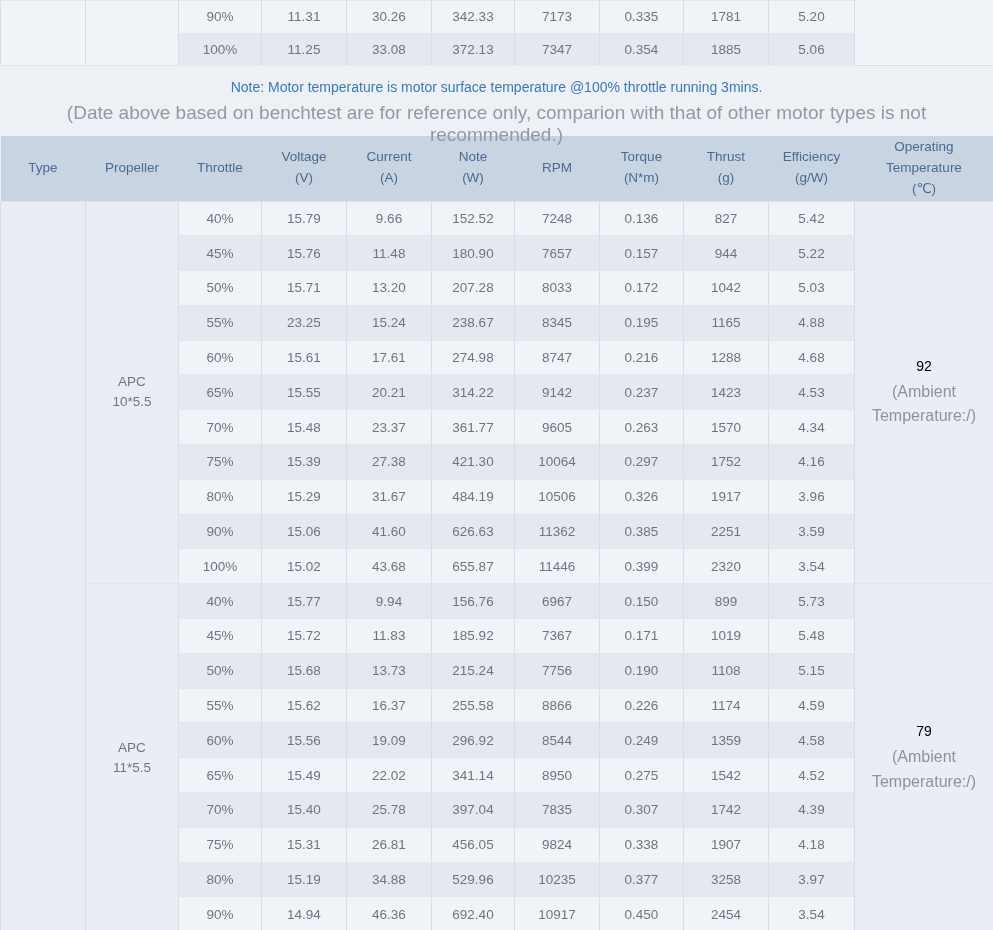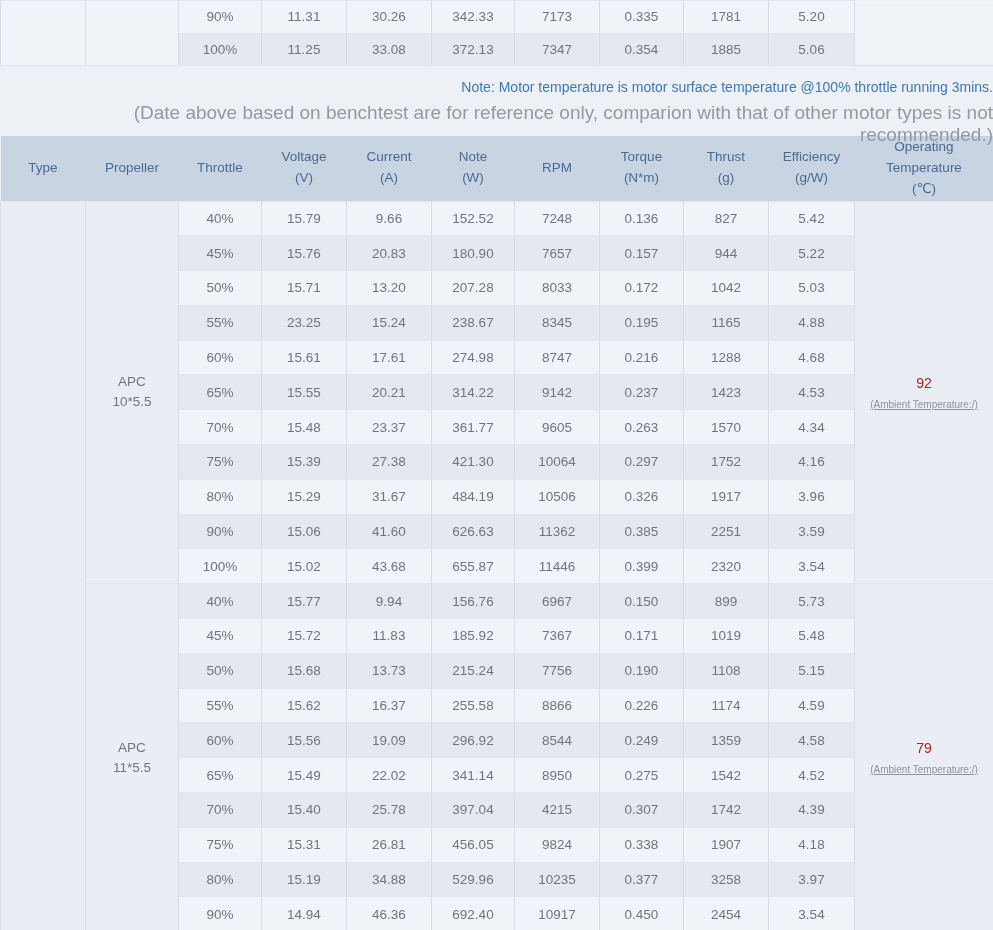--- a/index.html
+++ b/index.html
@@ -27,30 +27,30 @@
     border: 1px solid; border-color: #e2e6ed #d8dce3;
   }
   .top-table .span-cell { background: #f0f3f7; }
   .top-table .data-cell { height: 32.5px; }
   .top-table { border-bottom: 1px solid #d8dce3; }
   .optemp-empty {
     background: #f0f3f7; border: none;
     border-left: 1px solid #d8dce3;
   }
 
-  .temp-number { color: #b91c1c; font-size: 14px; margin-bottom: 3px; }
-  .temp-note { color: #8d939d; font-size: 10px; line-height: 1.55; padding: 0 13px; text-decoration: underline; }
+  .temp-number { color: #000000; font-size: 14px; margin-bottom: 3px; }
+  .temp-note { color: #8d939d; font-size: 16px; line-height: 1.55; padding: 0 13px; }
 
   thead th {
     background: #c9d4e2; color: #4a6a92;
     font-weight: 400; font-size: 13.5px; line-height: 1.55;
     height: 65px; vertical-align: middle; text-align: center;
   }
 
-  .note-block { height: 70px; text-align: right; padding-top: 13px; }
+  .note-block { height: 70px; text-align: center; padding-top: 13px; }
   .note-line1 { color: #3c78b4; font-size: 14px; margin: 0 0 7px 0; }
   .note-line2 { color: #9299a3; font-size: 19px; margin: 0; }
 </style>
 </head>
 <body>
 
 <table class="top-table">
   <colgroup>
     <col style="width:85px">
       <col style="width:93px">
@@ -171,21 +171,21 @@
         <td class="data-cell">827</td>
         <td class="data-cell">5.42</td>
         <td class="span-cell" rowspan="11">
           <div class="temp-number">92</div>
           <div class="temp-note">(Ambient Temperature:/)</div>
         </td>
       </tr>
       <tr class="dark">
         <td class="data-cell">45%</td>
         <td class="data-cell">15.76</td>
-        <td class="data-cell">20.83</td>
+        <td class="data-cell">11.48</td>
         <td class="data-cell">180.90</td>
         <td class="data-cell">7657</td>
         <td class="data-cell">0.157</td>
         <td class="data-cell">944</td>
         <td class="data-cell">5.22</td>
       </tr>
       <tr class="light">
         <td class="data-cell">50%</td>
         <td class="data-cell">15.71</td>
         <td class="data-cell">13.20</td>
@@ -341,21 +341,21 @@
         <td class="data-cell">8950</td>
         <td class="data-cell">0.275</td>
         <td class="data-cell">1542</td>
         <td class="data-cell">4.52</td>
       </tr>
       <tr class="dark">
         <td class="data-cell">70%</td>
         <td class="data-cell">15.40</td>
         <td class="data-cell">25.78</td>
         <td class="data-cell">397.04</td>
-        <td class="data-cell">4215</td>
+        <td class="data-cell">7835</td>
         <td class="data-cell">0.307</td>
         <td class="data-cell">1742</td>
         <td class="data-cell">4.39</td>
       </tr>
       <tr class="light">
         <td class="data-cell">75%</td>
         <td class="data-cell">15.31</td>
         <td class="data-cell">26.81</td>
         <td class="data-cell">456.05</td>
         <td class="data-cell">9824</td>

